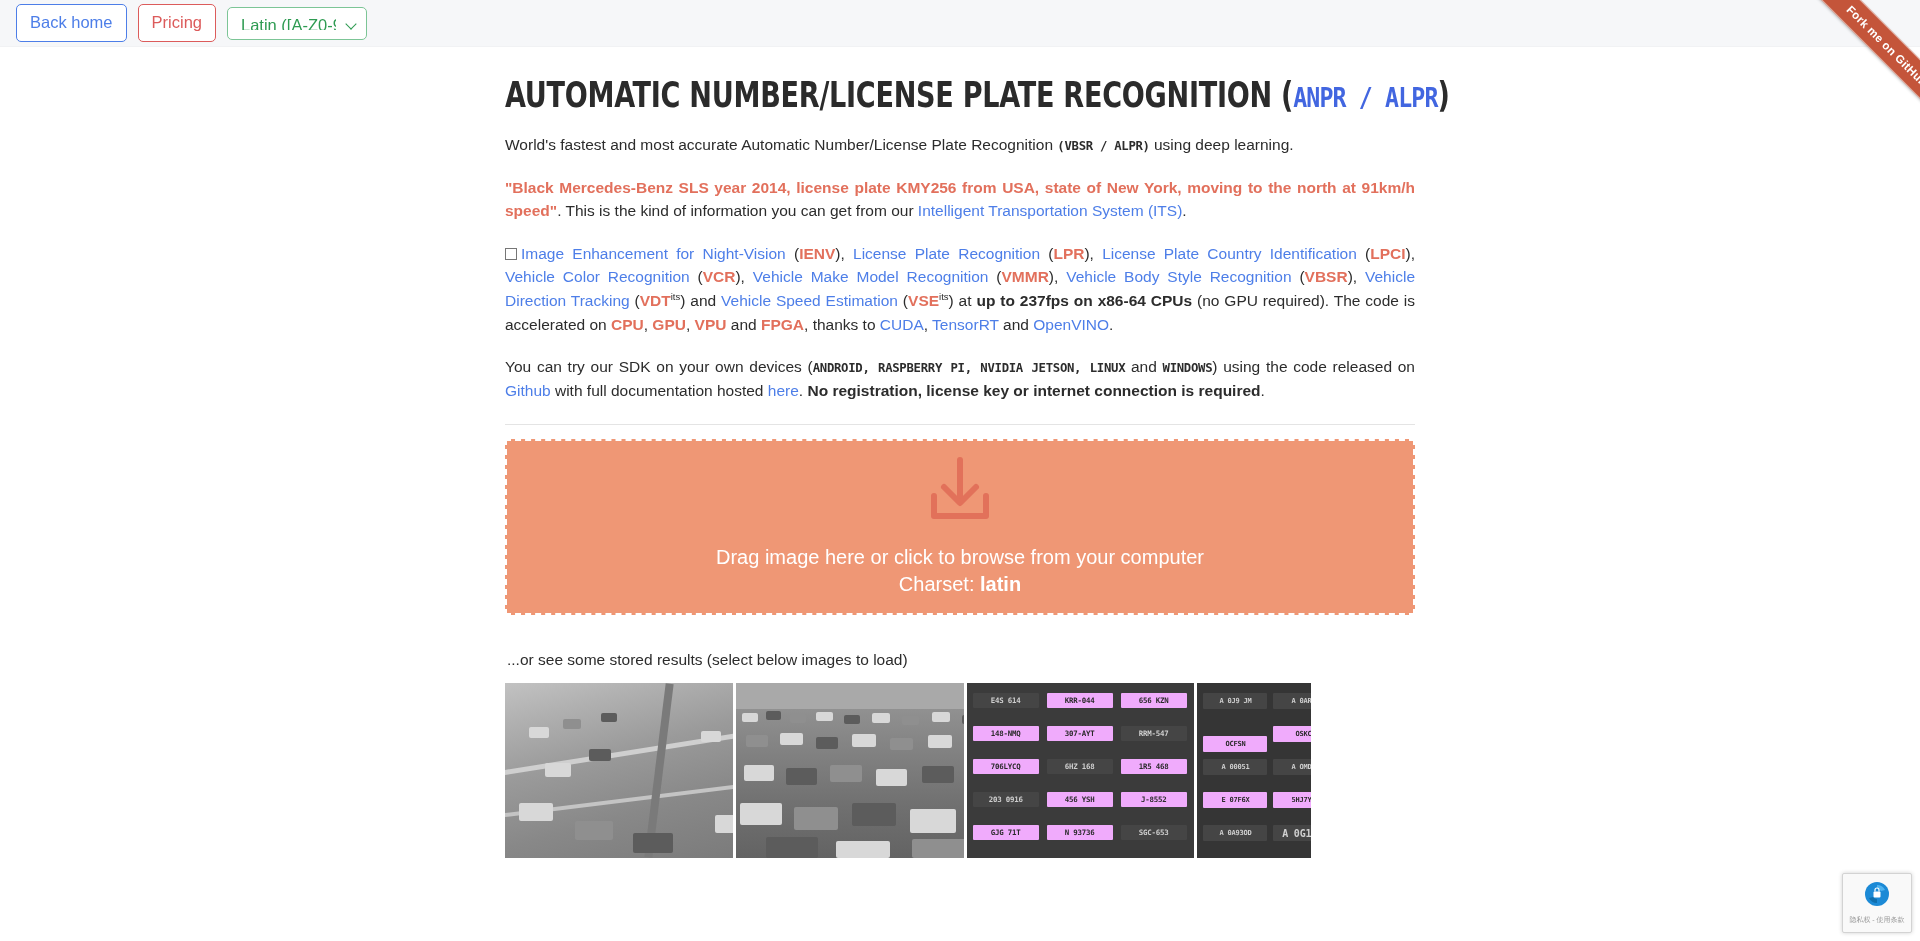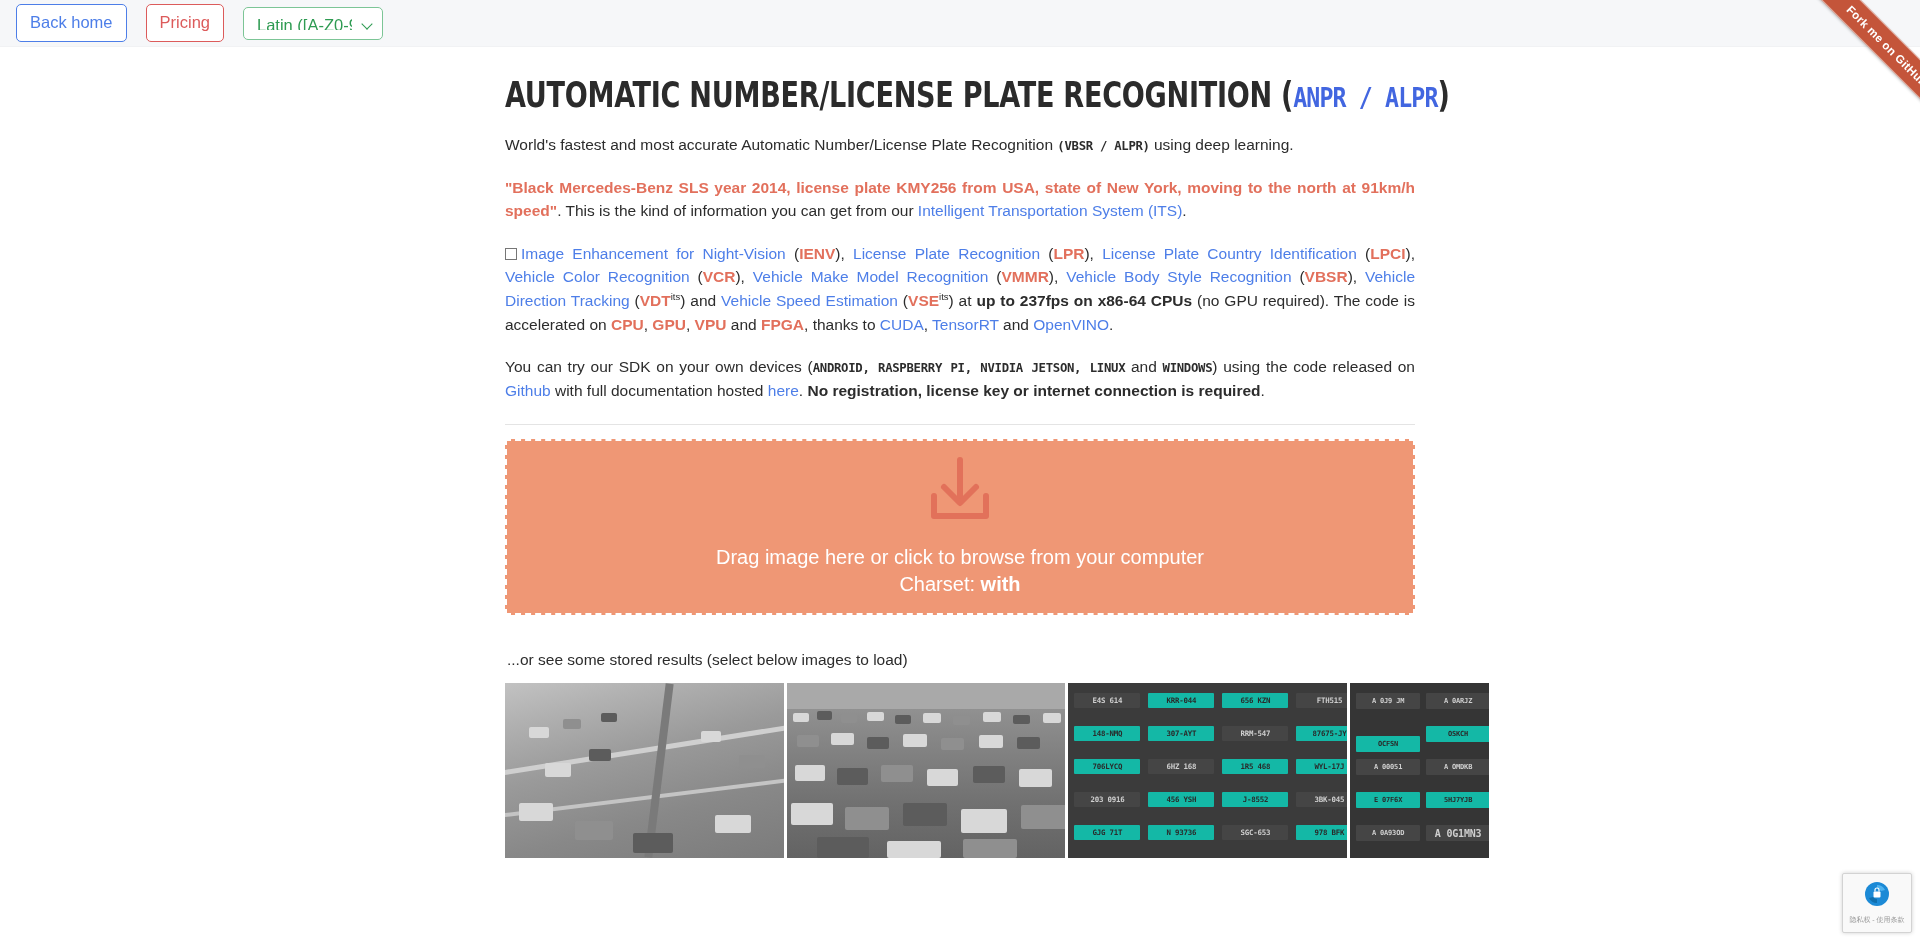--- a/index.html
+++ b/index.html
@@ -9,21 +9,21 @@
     background: #ffffff;
     font-family: "Liberation Sans", sans-serif;
     overflow: hidden;
   }
   body { position: relative; }
 
   
   .topbar {
     position: absolute; top: 0; left: 0; right: 0; height: 47px;
     background: #f6f7f9;
-    display: flex; align-items: center; gap: 19px;
+    display: flex; align-items: center; gap: 11px;
     padding-left: 16px;
     border-bottom: 1px solid #f1f2f4;
   }
   .btn {
     font-size: 16.5px;
     line-height: 1;
     padding: 9px 13px 10px;
     border-radius: 5px;
     background: #ffffff;
     cursor: pointer;
@@ -168,21 +168,21 @@
   .dz-line2 b { font-weight: bold; }
 
   .stored-note {
     font-size: 15.5px; color: #2c2c2c; margin: 0 0 14px 2px;
   }
 
   
   .thumbs {
     display: flex;
     gap: 3px;
-    width: 984px;
+    width: 806px;
   }
   .thumb {
     width: 301px;
     height: 175px;
     overflow: hidden;
     position: relative;
     cursor: pointer;
     background: #6e6e6e;
   }
   .thumb.narrow { width: 150px; }
@@ -199,21 +199,21 @@
   }
   .car {
     position: absolute; border-radius: 2px;
     background: #d8d8d8;
   }
   .car.dark { background: #5c5c5c; }
   .car.mid  { background: #8f8f8f; }
 
   .plate {
     position: absolute;
-    background: #14b8a6;
+    background: #f0abfc;
     color: #2a2a2a;
     font-family: "DejaVu Sans Mono", monospace;
     font-size: 7.4px;
     font-weight: bold;
     display: flex; align-items: center; justify-content: center;
     letter-spacing: -.2px;
     border-radius: 1px;
   }
   .plate.inv { background: #454545; color: #cfcfcf; }
 
@@ -283,21 +283,21 @@
     <div class="dropzone">
       <span class="dl-icon">
         <svg width="76" height="66" viewBox="0 0 76 66" fill="none">
           <path d="M38 4 L38 44" stroke="#e2715a" stroke-width="6" stroke-linecap="round"></path>
           <path d="M22 31 L38 47 L54 31" stroke="#e2715a" stroke-width="6" stroke-linecap="round" stroke-linejoin="round"></path>
           <path d="M12 40 L12 60 L64 60 L64 40" stroke="#e2715a" stroke-width="6" stroke-linecap="round" stroke-linejoin="round"></path>
         </svg>
       </span>
       <div class="dz-line1">Drag image here or click to browse from your computer</div>
       <div class="dz-line2">
-        <span>Charset: </span><b>with</b>
+        <span>Charset: </span><b>latin</b>
       </div>
     </div>
 
     <p class="stored-note">...or see some stored results (select below images to load)</p>
 
     <div class="thumbs">
 
       <div class="thumb sc-highway">
         <div class="road" style="left:0;top:0;width:100%;height:100%;background:
           linear-gradient(165deg,#c2c2c2 0%,#b0b0b0 18%,#9a9a9a 42%,#888 70%,#7b7b7b 100%);"></div>

